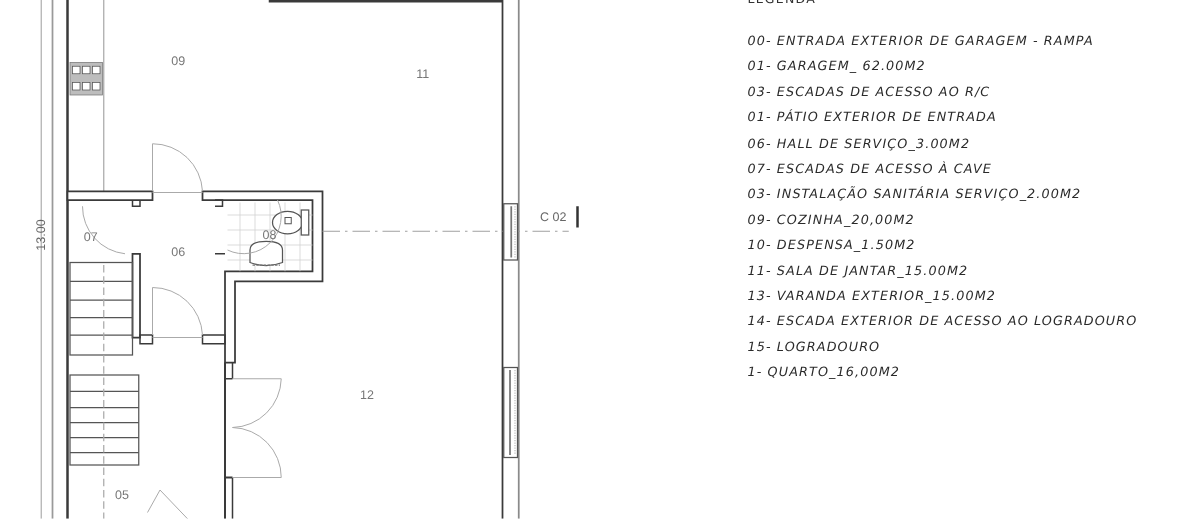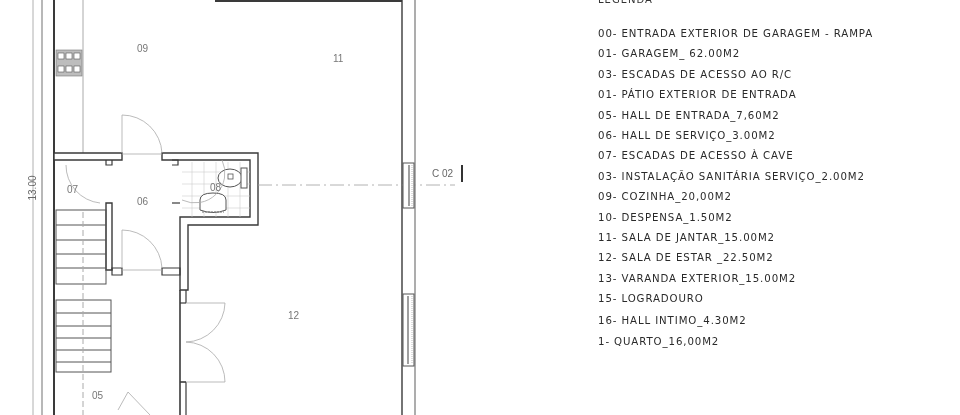--- a/index.html
+++ b/index.html
@@ -9,21 +9,21 @@
   #plan svg { display: block; }
   .room-label { font-family: "Liberation Sans", sans-serif; font-size: 10px; fill: #777; }
   .dim-label { font-family: "Liberation Sans", sans-serif; font-size: 10px; fill: #666; }
   .cut-label { font-family: "Liberation Sans", sans-serif; font-size: 10px; fill: #666; }
 
   #legend { position: absolute; left: 598px; top: -8px; width: 362px; }
   .legend-title { font-family: "DejaVu Sans", sans-serif; font-size: 10px; letter-spacing: 1px;
                   color: #333; height: 16px; line-height: 16px; margin-bottom: 16px; }
   .legend-list { list-style: none; margin: 0; padding: 0; }
   .legend-item { font-family: "DejaVu Sans", sans-serif; font-size: 10.2px; letter-spacing: 0.9px;
-                 color: #2a2a2a; height: 20.4px; line-height: 20.4px; white-space: nowrap; }
+                 color: #2a2a2a; height: 20.4px; line-height: 20.4px; white-space: nowrap; font-style: italic; }
   .legend-item.gap { margin-top: 2px; }
 </style>
 </head>
 <body>
 
 <div id="plan">
   <svg width="560" height="415" viewBox="0 0 560 415" xmlns="http://www.w3.org/2000/svg">
 
     <g>
       <line x1="33" y1="0" x2="33" y2="415" stroke="#b0b0b0" stroke-width="1"></line>
@@ -152,26 +152,24 @@
   </svg>
 </div>
 
 <div id="legend">
   <div class="legend-title">LEGENDA</div>
   <ul class="legend-list">
     <li class="legend-item">00- ENTRADA EXTERIOR DE GARAGEM - RAMPA</li>
     <li class="legend-item">01- GARAGEM_ 62.00M2</li>
     <li class="legend-item">03- ESCADAS DE ACESSO AO R/C</li>
     <li class="legend-item">01- PÁTIO EXTERIOR DE ENTRADA</li>
-    <li class="legend-item">05- HALL DE ENTRADA_7,60M2</li>
     <li class="legend-item">06- HALL DE SERVIÇO_3.00M2</li>
     <li class="legend-item">07- ESCADAS DE ACESSO À CAVE</li>
     <li class="legend-item">03- INSTALAÇÃO SANITÁRIA SERVIÇO_2.00M2</li>
     <li class="legend-item">09- COZINHA_20,00M2</li>
     <li class="legend-item">10- DESPENSA_1.50M2</li>
     <li class="legend-item">11- SALA DE JANTAR_15.00M2</li>
-    <li class="legend-item">12- SALA DE ESTAR _22.50M2</li>
     <li class="legend-item">13- VARANDA EXTERIOR_15.00M2</li>
+    <li class="legend-item">14- ESCADA EXTERIOR DE ACESSO AO LOGRADOURO</li>
     <li class="legend-item">15- LOGRADOURO</li>
-    <li class="legend-item gap">16- HALL INTIMO_4.30M2</li>
     <li class="legend-item">1- QUARTO_16,00M2</li>
   </ul>
 </div>
 
 </body></html>

